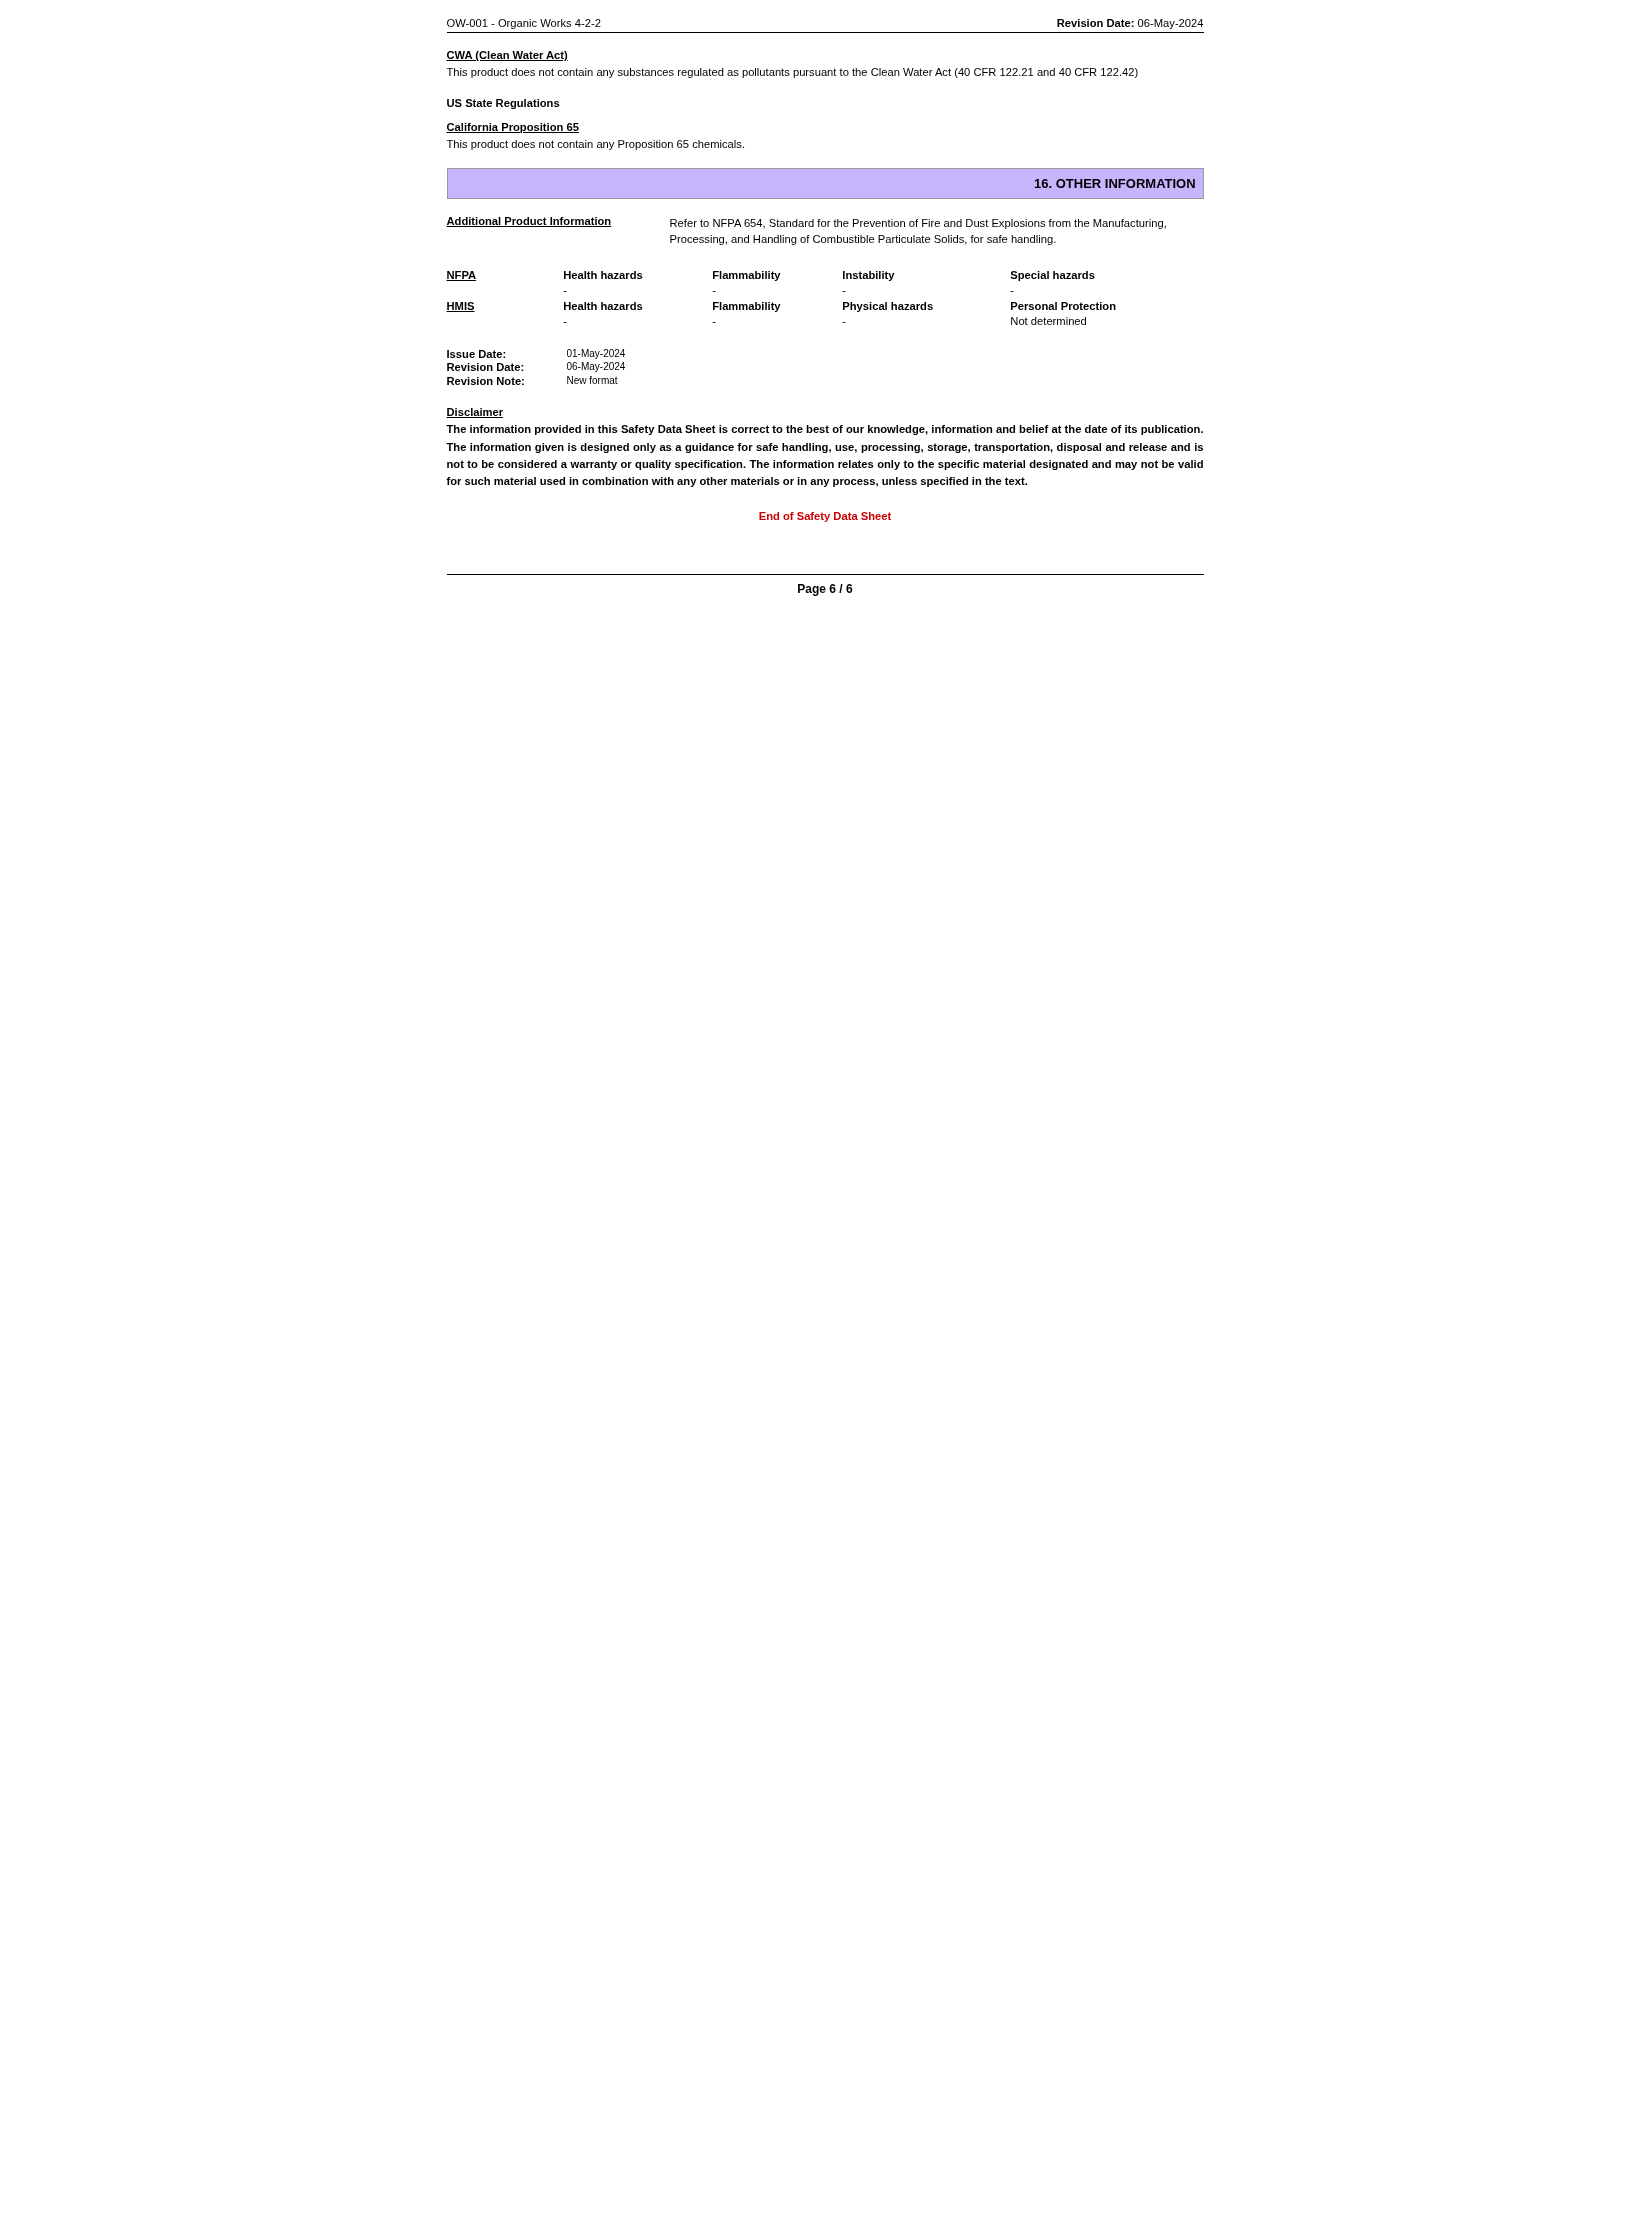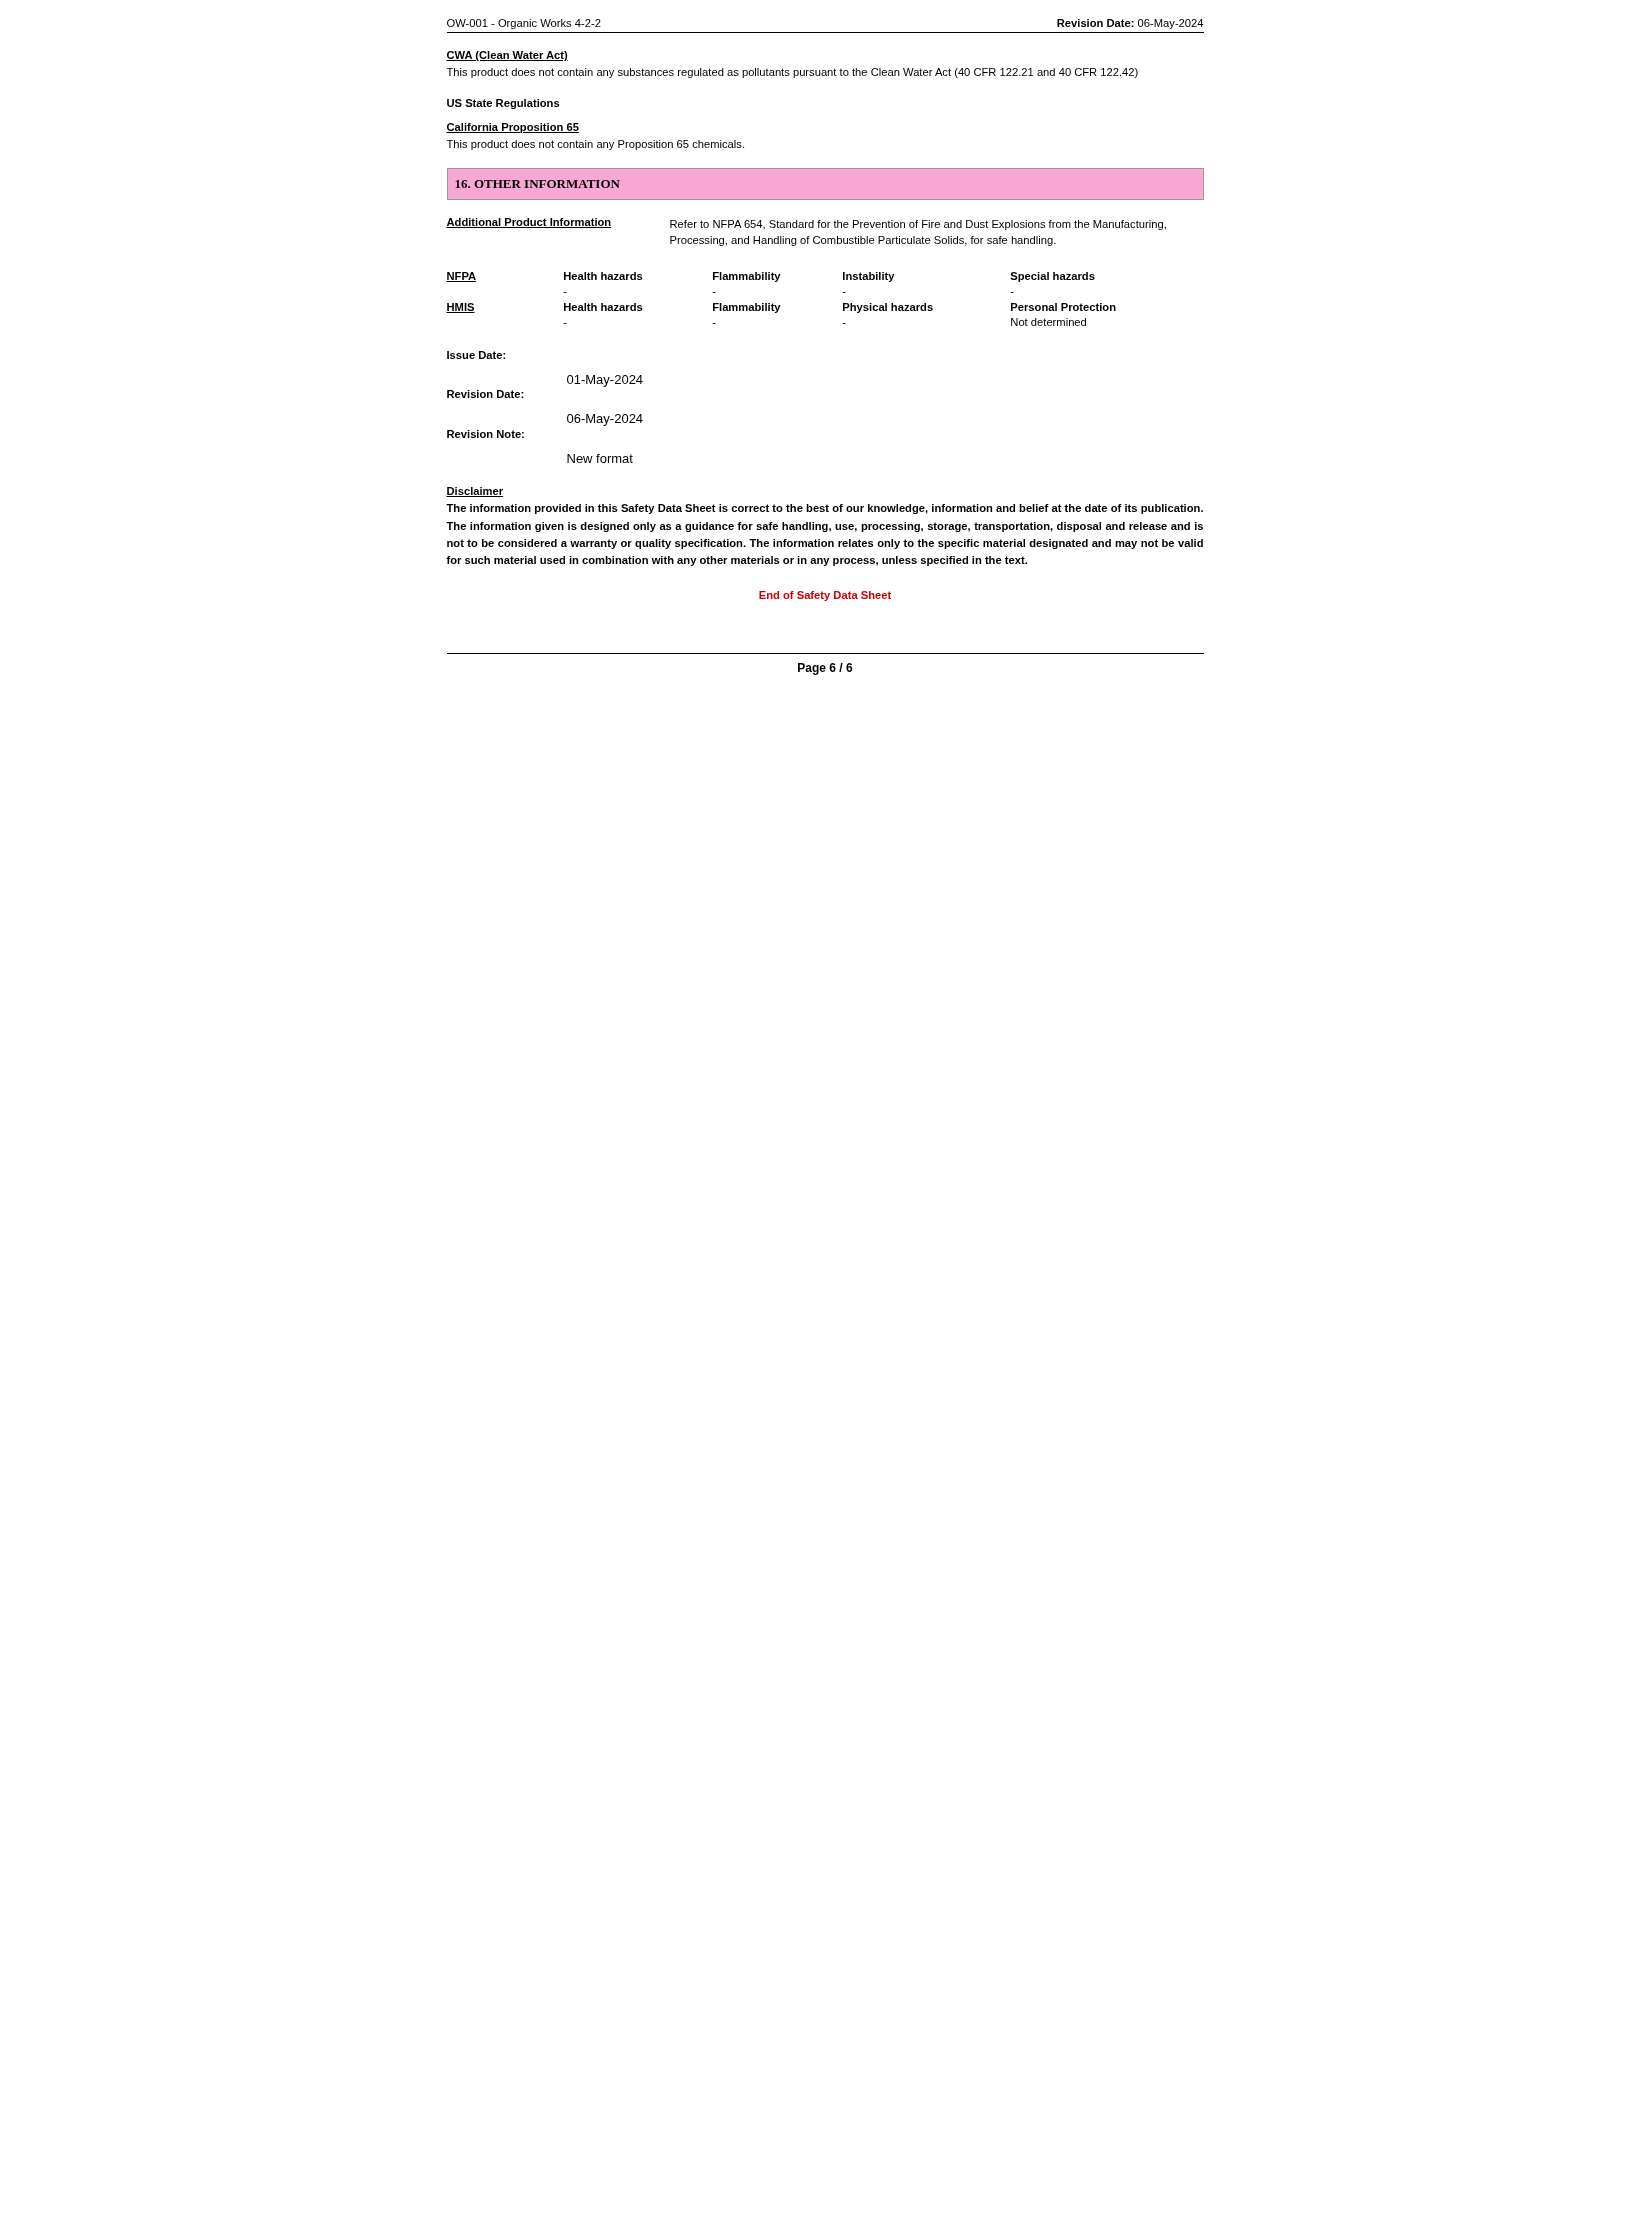--- a/index.html
+++ b/index.html
@@ -34,28 +34,27 @@
     .section-text {
       font-size: 11.2px;
       line-height: 1.5;
     }
     .us-state-heading {
       font-weight: bold;
       font-size: 11.2px;
       margin-bottom: 12px;
     }
     .section-16-header {
-      background-color: #f9a8d4;
-      text-align: left;
+      background-color: #c4b5fd;
+      text-align: right;
       font-size: 13px;
       font-weight: bold;
       padding: 6.9px;
       margin-bottom: 15.5px;
       border: 0.9px solid #999;
-      font-family: Liberation Serif, serif;
     }
     .add-product-info-row {
       display: flex;
       margin-bottom: 19px;
     }
     .add-product-label {
       font-weight: bold;
       text-decoration: underline;
       font-size: 11.2px;
       min-width: 223px;
@@ -89,22 +88,21 @@
     .date-row {
       display: flex;
       margin-bottom: 1.7px;
     }
     .date-label {
       font-weight: bold;
       font-size: 11.2px;
       min-width: 120px;
     }
     .date-value {
-      font-size: 13px;
-      margin-top: 23px;
+      font-size: 10px;
     }
     .disclaimer-heading {
       text-decoration: underline;
       font-weight: bold;
       font-size: 11.2px;
       margin-bottom: 3.4px;
     }
     .disclaimer-text {
       font-size: 11.2px;
       font-weight: bold;

